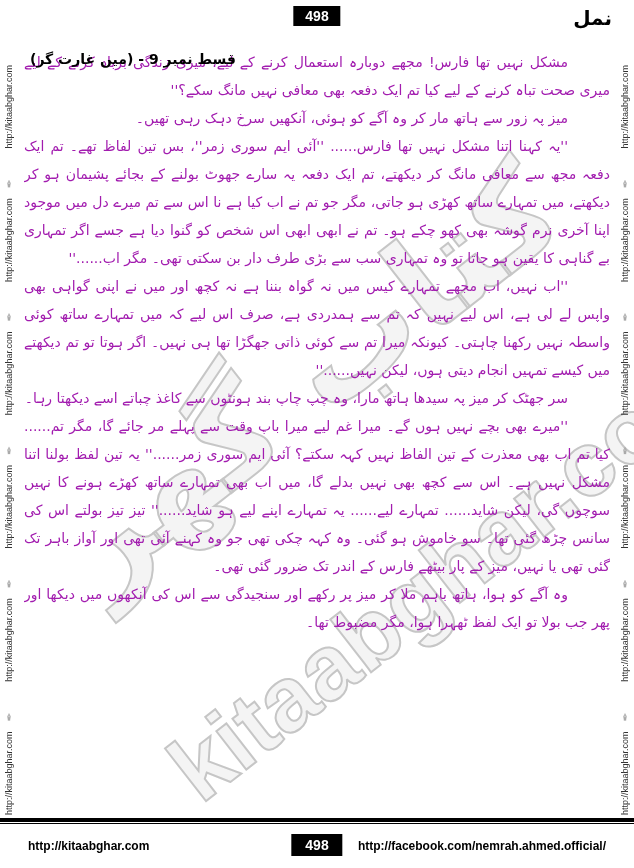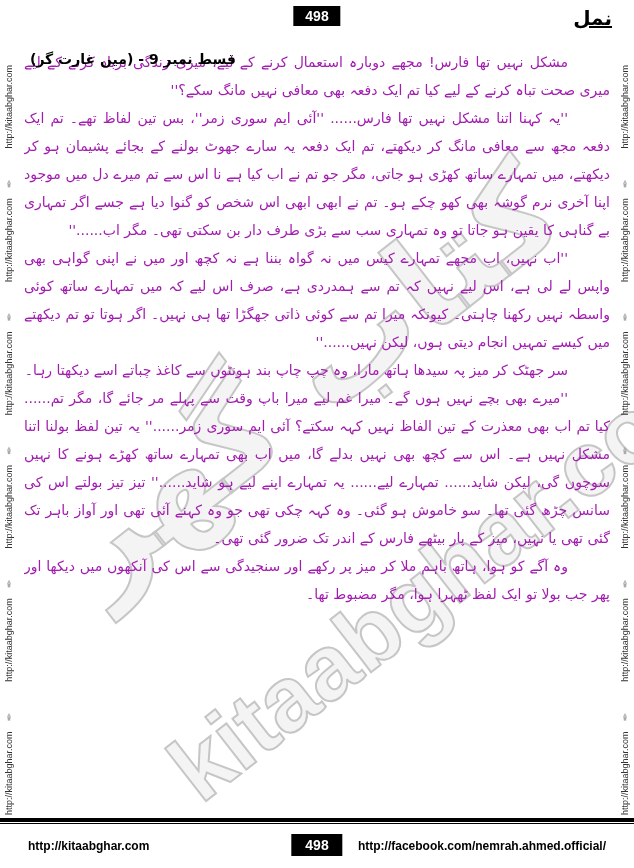--- a/index.html
+++ b/index.html
@@ -13,21 +13,20 @@
 
   
   .page-header {
     position: absolute; top: 6px; left: 22px; right: 22px; height: 30px;
     z-index: 3;
   }
   .book-title {
     position: absolute; right: 0; top: 0;
     font-size: 20px; font-weight: bold; direction: rtl;
     color: #000;
-    text-decoration: underline;
   }
   .episode-label {
     position: absolute; left: 8px; top: 4px;
     font-size: 14px; font-weight: bold; direction: rtl;
     color: #000;
     margin-top: 41px;
   }
   .page-badge {
     position: absolute; left: 50%; top: 0; transform: translateX(-50%);
     background: #000; color: #fff;
@@ -189,20 +188,21 @@
         <span class="banner-url">http://kitaabghar.com</span>
         <span class="banner-sep"></span>
       </span>
     </div>
 </div>
 
 <div class="page-body">
 
     <p>مشکل نہیں تھا فارس! مجھے دوبارہ استعمال کرنے کے لیے، میری زندگی برباد کرنے کے لیے میری صحت تباہ کرنے کے لیے کیا تم ایک دفعہ بھی معافی نہیں مانگ سکے؟''</p>
 
+    <p>میز پہ زور سے ہاتھ مار کر وہ آگے کو ہوئی، آنکھیں سرخ دہک رہی تھیں۔</p>
 
     <p>''یہ کہنا اتنا مشکل نہیں تھا فارس...... ''آئی ایم سوری زمر''، بس تین لفاظ تھے۔ تم ایک دفعہ مجھ سے معافی مانگ کر دیکھتے، تم ایک دفعہ یہ سارے جھوٹ بولنے کے بجائے پشیمان ہو کر دیکھتے، میں تمہارے ساتھ کھڑی ہو جاتی، مگر جو تم نے اب کیا ہے نا اس سے تم میرے دل میں موجود اپنا آخری نرم گوشہ بھی کھو چکے ہو۔ تم نے ابھی ابھی اس شخص کو گنوا دیا ہے جسے اگر تمہاری بے گناہی کا یقین ہو جاتا تو وہ تمہاری سب سے بڑی طرف دار بن سکتی تھی۔ مگر اب......''</p>
 
 
     <p>''اب نہیں، اب مجھے تمہارے کیس میں نہ گواہ بننا ہے نہ کچھ اور میں نے اپنی گواہی بھی واپس لے لی ہے، اس لیے نہیں کہ تم سے ہمدردی ہے، صرف اس لیے کہ میں تمہارے ساتھ کوئی واسطہ نہیں رکھنا چاہتی۔ کیونکہ میرا تم سے کوئی ذاتی جھگڑا تھا ہی نہیں۔ اگر ہوتا تو تم دیکھتے میں کیسے تمہیں انجام دیتی ہوں، لیکن نہیں......''</p>
 
     <p>سر جھٹک کر میز پہ سیدھا ہاتھ مارا، وہ چپ چاپ بند ہونٹوں سے کاغذ چباتے اسے دیکھتا رہا۔</p>
 
 
 

